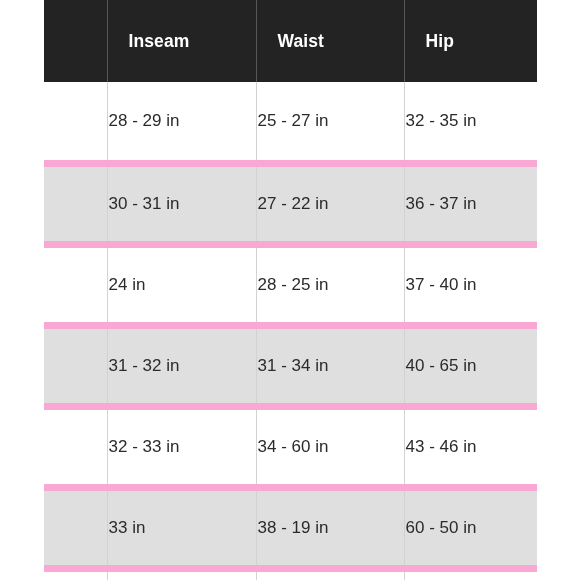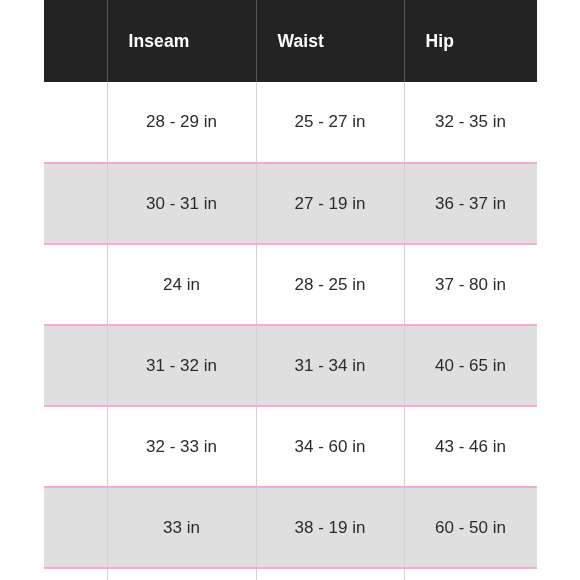--- a/index.html
+++ b/index.html
@@ -56,27 +56,26 @@
     letter-spacing: 0.1px;
     border-right: 1px solid #575757;
     box-sizing: border-box;
   }
   thead tr.header-row th:last-child {
     border-right: none;
   }
 
   tbody tr.data-row td {
     height: 81px;
-    text-align: center;
     vertical-align: middle;
     font-size: 17px;
     font-weight: 400;
     color: #2b2b2b;
     border-right: 1px solid #d2d2d2;
-    border-bottom: 2px solid #f9a8d4;
+    border-bottom: 7px solid #f9a8d4;
     box-sizing: border-box;
     white-space: nowrap;
   }
   tbody tr.data-row td:last-child {
     border-right: 1px solid #d2d2d2;
   }
 
   tbody tr.row-odd td  { background: #ffffff; }
   tbody tr.row-even td { background: #dfdfdf; }
 
@@ -127,28 +126,28 @@
       <tbody>
         <tr class="data-row row-odd">
           <td>32 - 34 in</td>
           <td>28 - 29 in</td>
           <td>25 - 27 in</td>
           <td>32 - 35 in</td>
         </tr>
         <tr class="data-row row-even">
           <td>34 - 35 in</td>
           <td>30 - 31 in</td>
-          <td>27 - 19 in</td>
+          <td>27 - 22 in</td>
           <td>36 - 37 in</td>
         </tr>
         <tr class="data-row row-odd">
           <td>35 - 38 in</td>
           <td>24 in</td>
           <td>28 - 25 in</td>
-          <td>37 - 80 in</td>
+          <td>37 - 40 in</td>
         </tr>
         <tr class="data-row row-even">
           <td>38 - 41 in</td>
           <td>31 - 32 in</td>
           <td>31 - 34 in</td>
           <td>40 - 65 in</td>
         </tr>
         <tr class="data-row row-odd">
           <td>41 - 45 in</td>
           <td>32 - 33 in</td>

